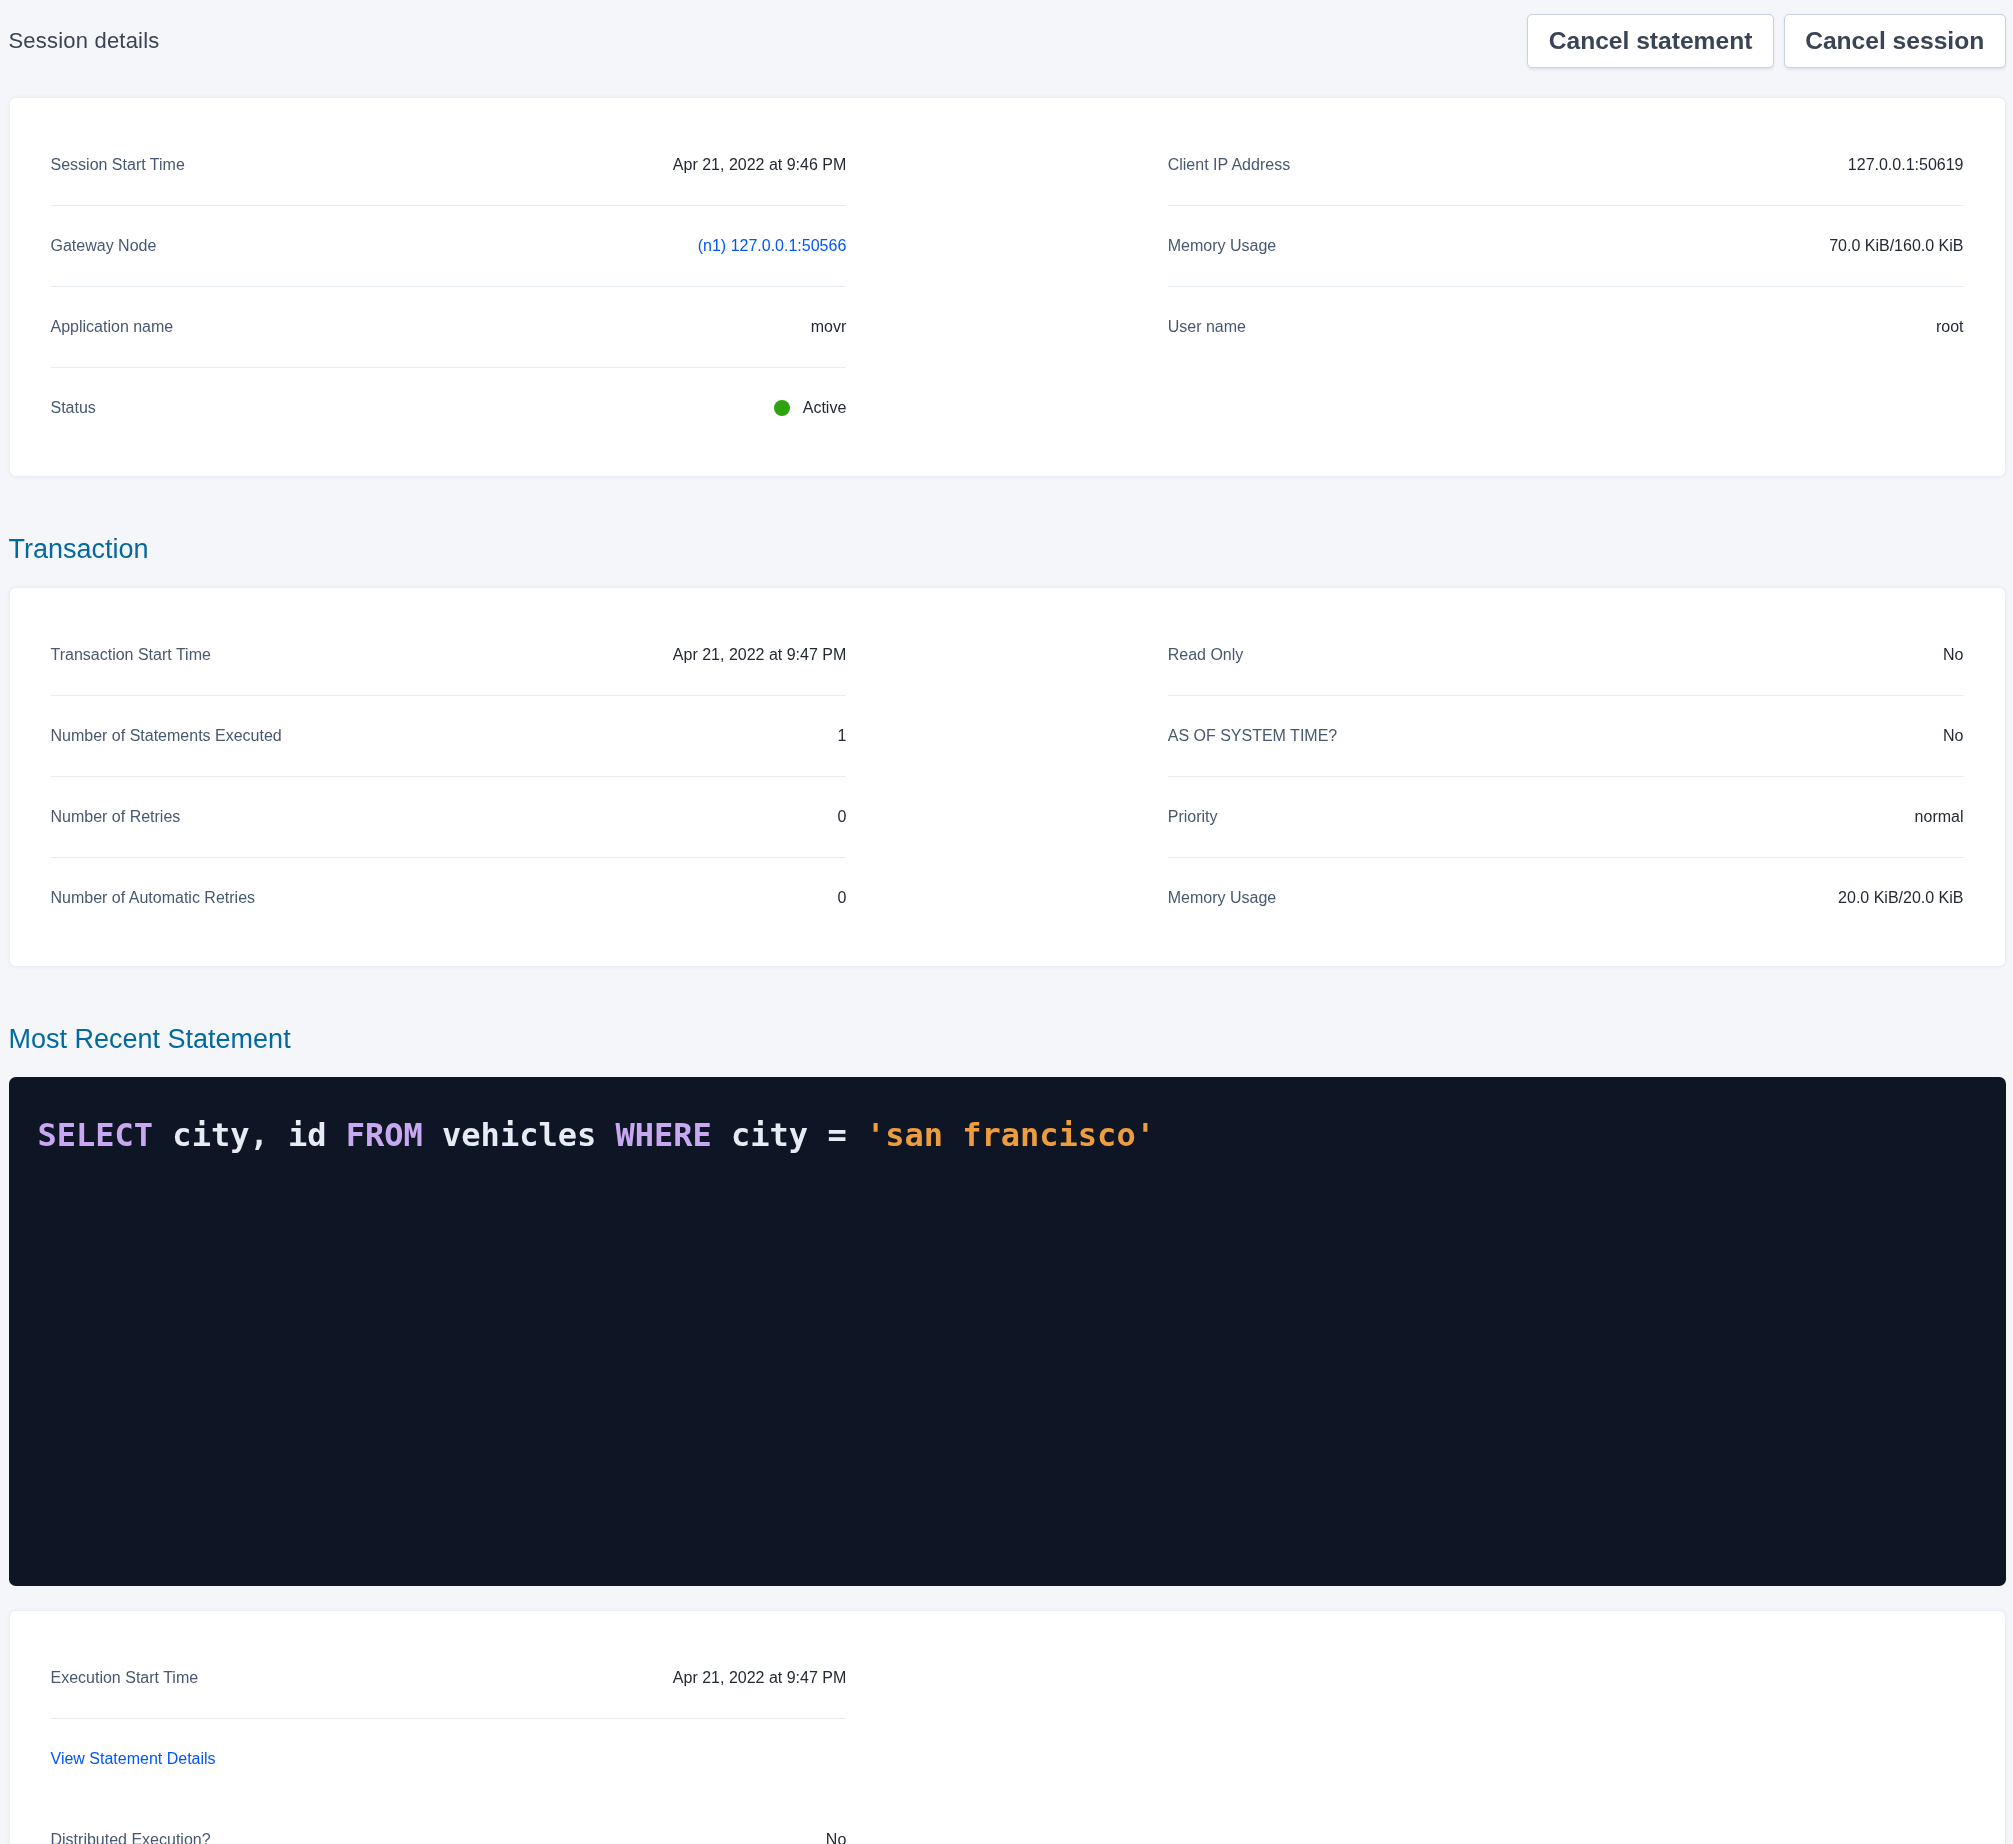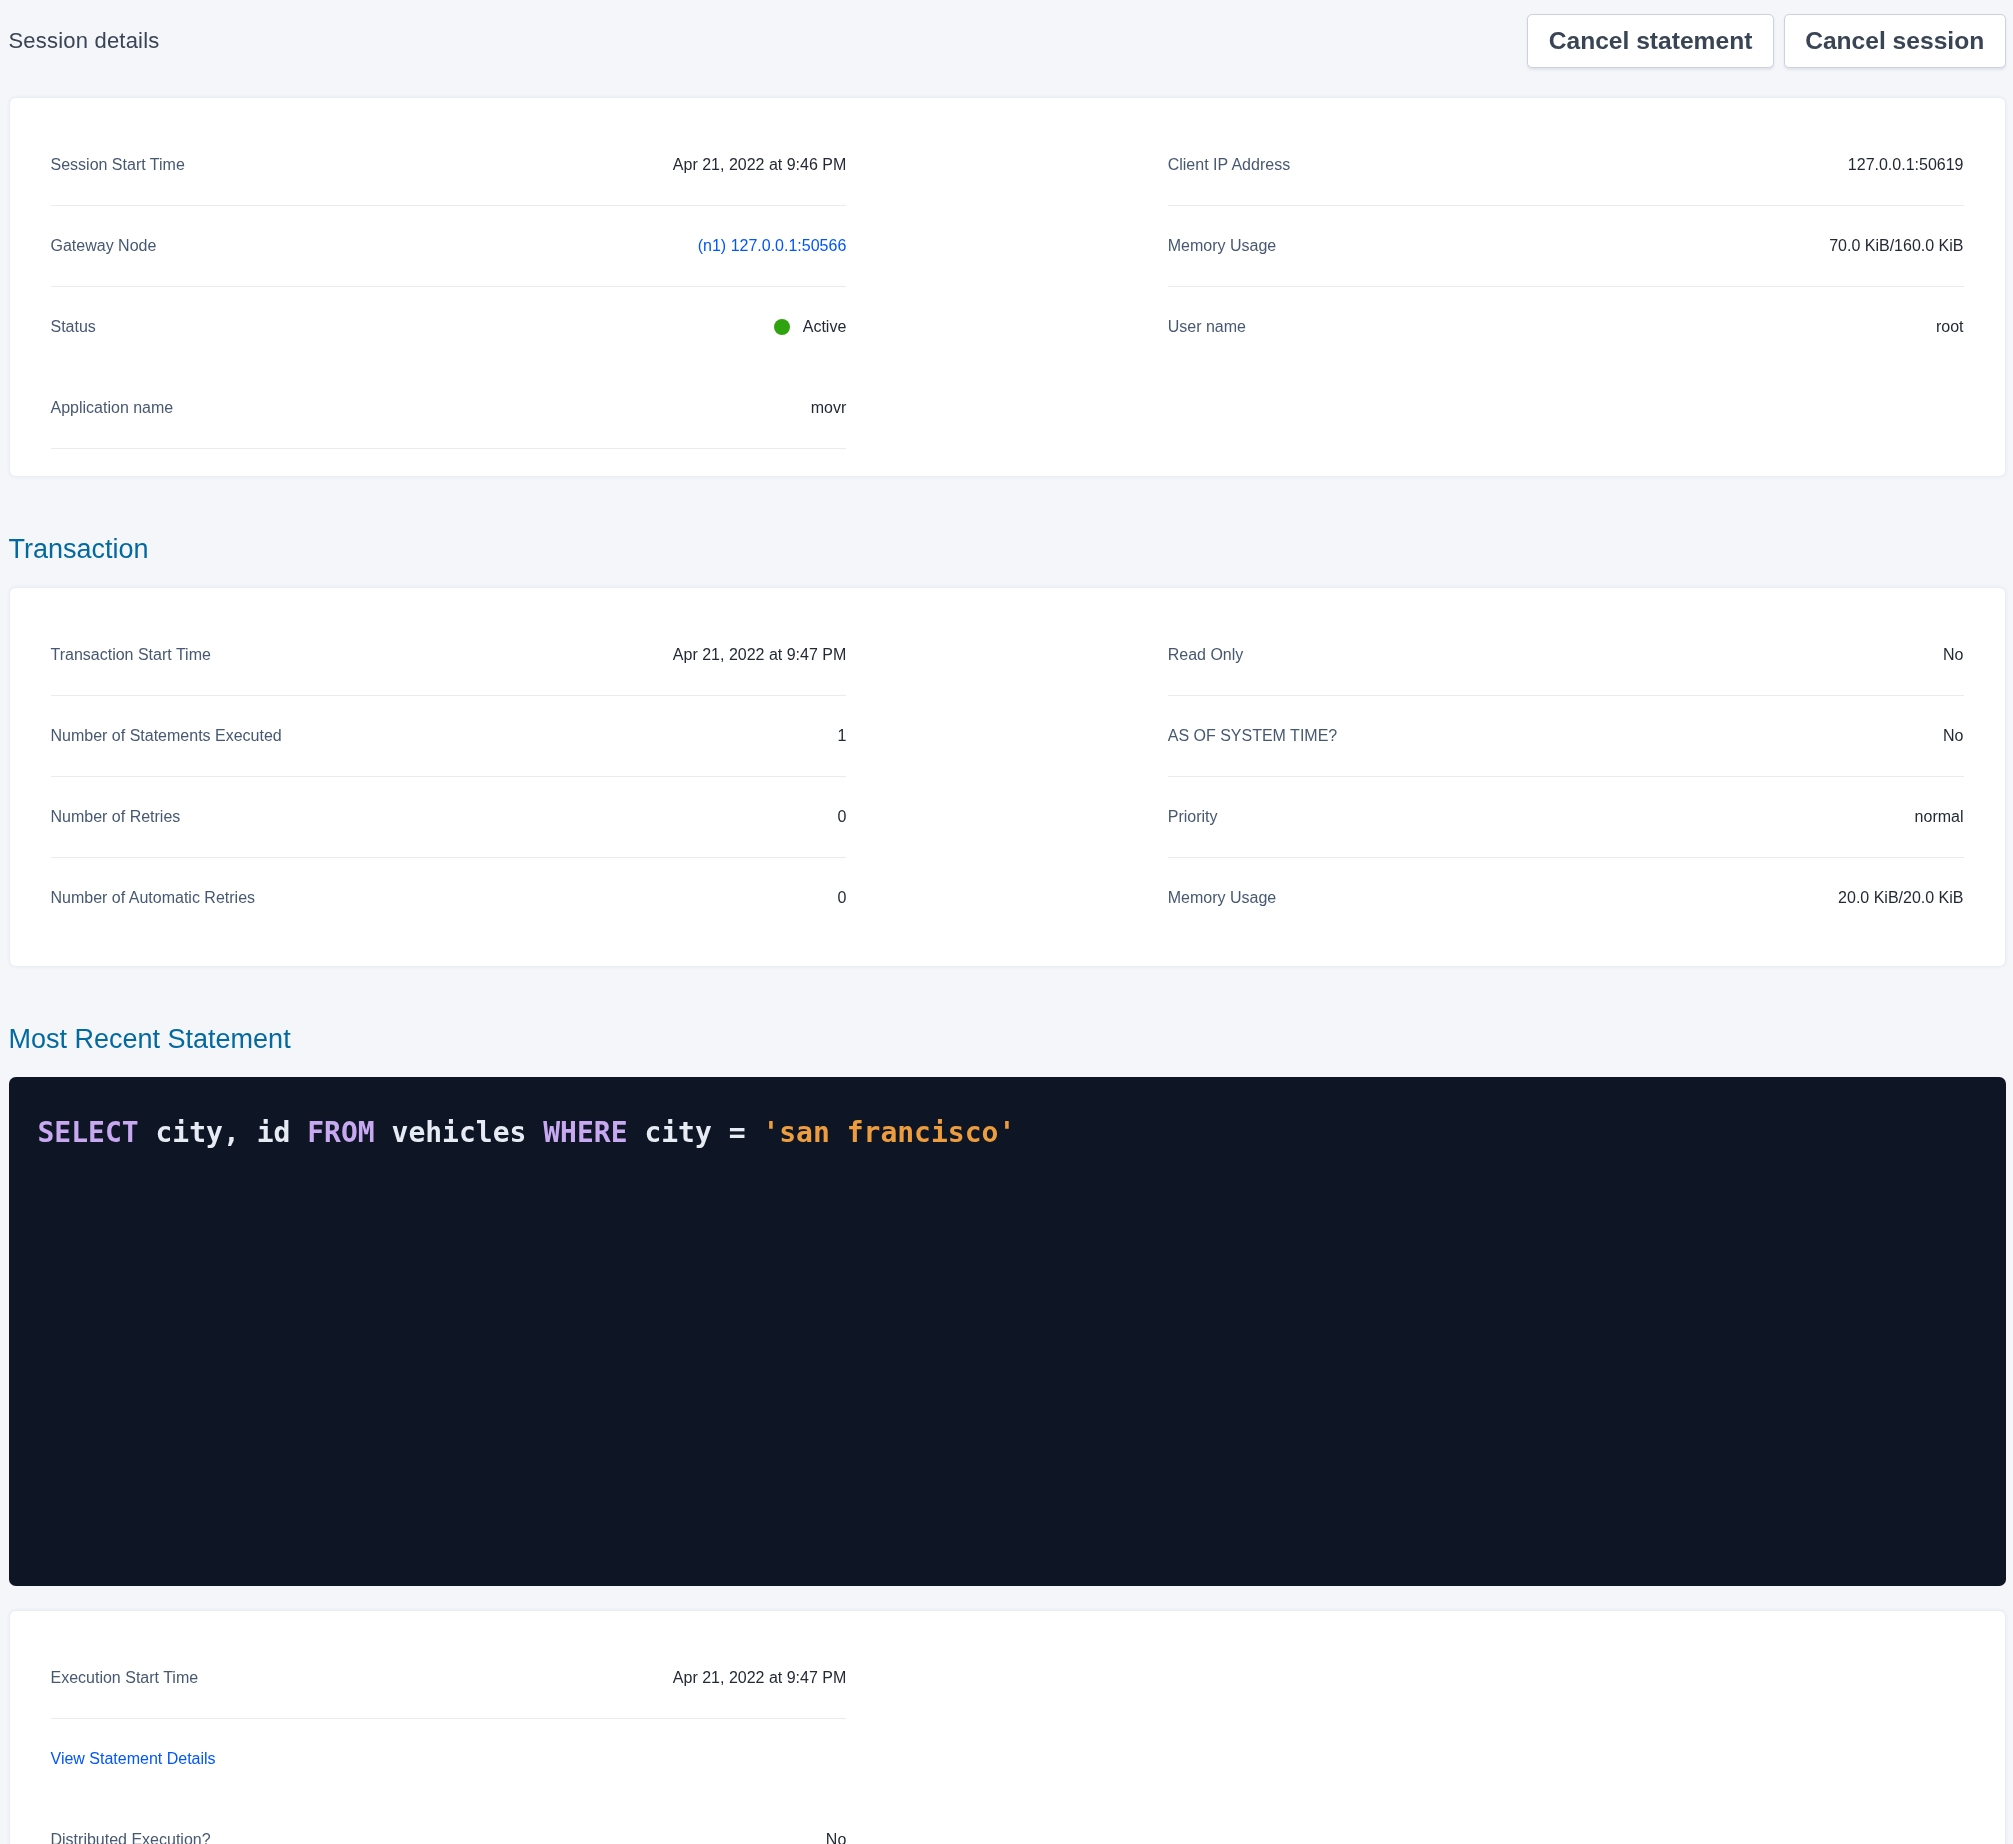--- a/index.html
+++ b/index.html
@@ -46,21 +46,21 @@
   }
 
   
   .section-heading { font-size:27px; font-weight:500; color:#0369a1; margin:59px 0 24px 0; line-height:27px; }
 
   
   .sql-box {
     background:#0e1626; border-radius:6.8px; height:509px; padding:39px 29px;
   }
   .sql-line {
-    font-family:"DejaVu Sans Mono", monospace; font-size:28px; font-weight:700;
+    font-family:"DejaVu Sans Mono", monospace; font-size:32px; font-weight:700;
     white-space:pre; letter-spacing:0;
   }
   .tok-kw { color:#c8a8f0; }
   .tok-id { color:#e7ecf4; }
   .tok-str { color:#ee9d3e; }
 
   .card + .section-heading { margin-top:59px; }
   .card.exec { margin-top:24px; padding-bottom:20.3px;flex-direction:column; }
   .row.link-row { border-bottom:none; justify-content:flex-start; font-weight:500; }
 </style>
@@ -82,30 +82,30 @@
       <div class="row">
         <span class="lbl">Session Start Time</span>
         <span class="val">Apr 21, 2022 at 9:46 PM</span>
       </div>
       <div class="row">
         <span class="lbl">Gateway Node</span>
         <span class="val">
             <a class="link">(n1) 127.0.0.1:50566</a>
           </span>
       </div>
+      <div class="row">
+        <span class="lbl">Application name</span>
+        <span class="val">movr</span>
+      </div>
       <div class="row last">
         <span class="lbl">Status</span>
         <span class="val">
             <span class="dot"></span>
             <span>Active</span>
           </span>
-      </div>
-      <div class="row">
-        <span class="lbl">Application name</span>
-        <span class="val">movr</span>
       </div>
     </div>
     <div class="col">
       <div class="row">
         <span class="lbl">Client IP Address</span>
         <span class="val">127.0.0.1:50619</span>
       </div>
       <div class="row">
         <span class="lbl">Memory Usage</span>
         <span class="val">70.0 KiB/160.0 KiB</span>

